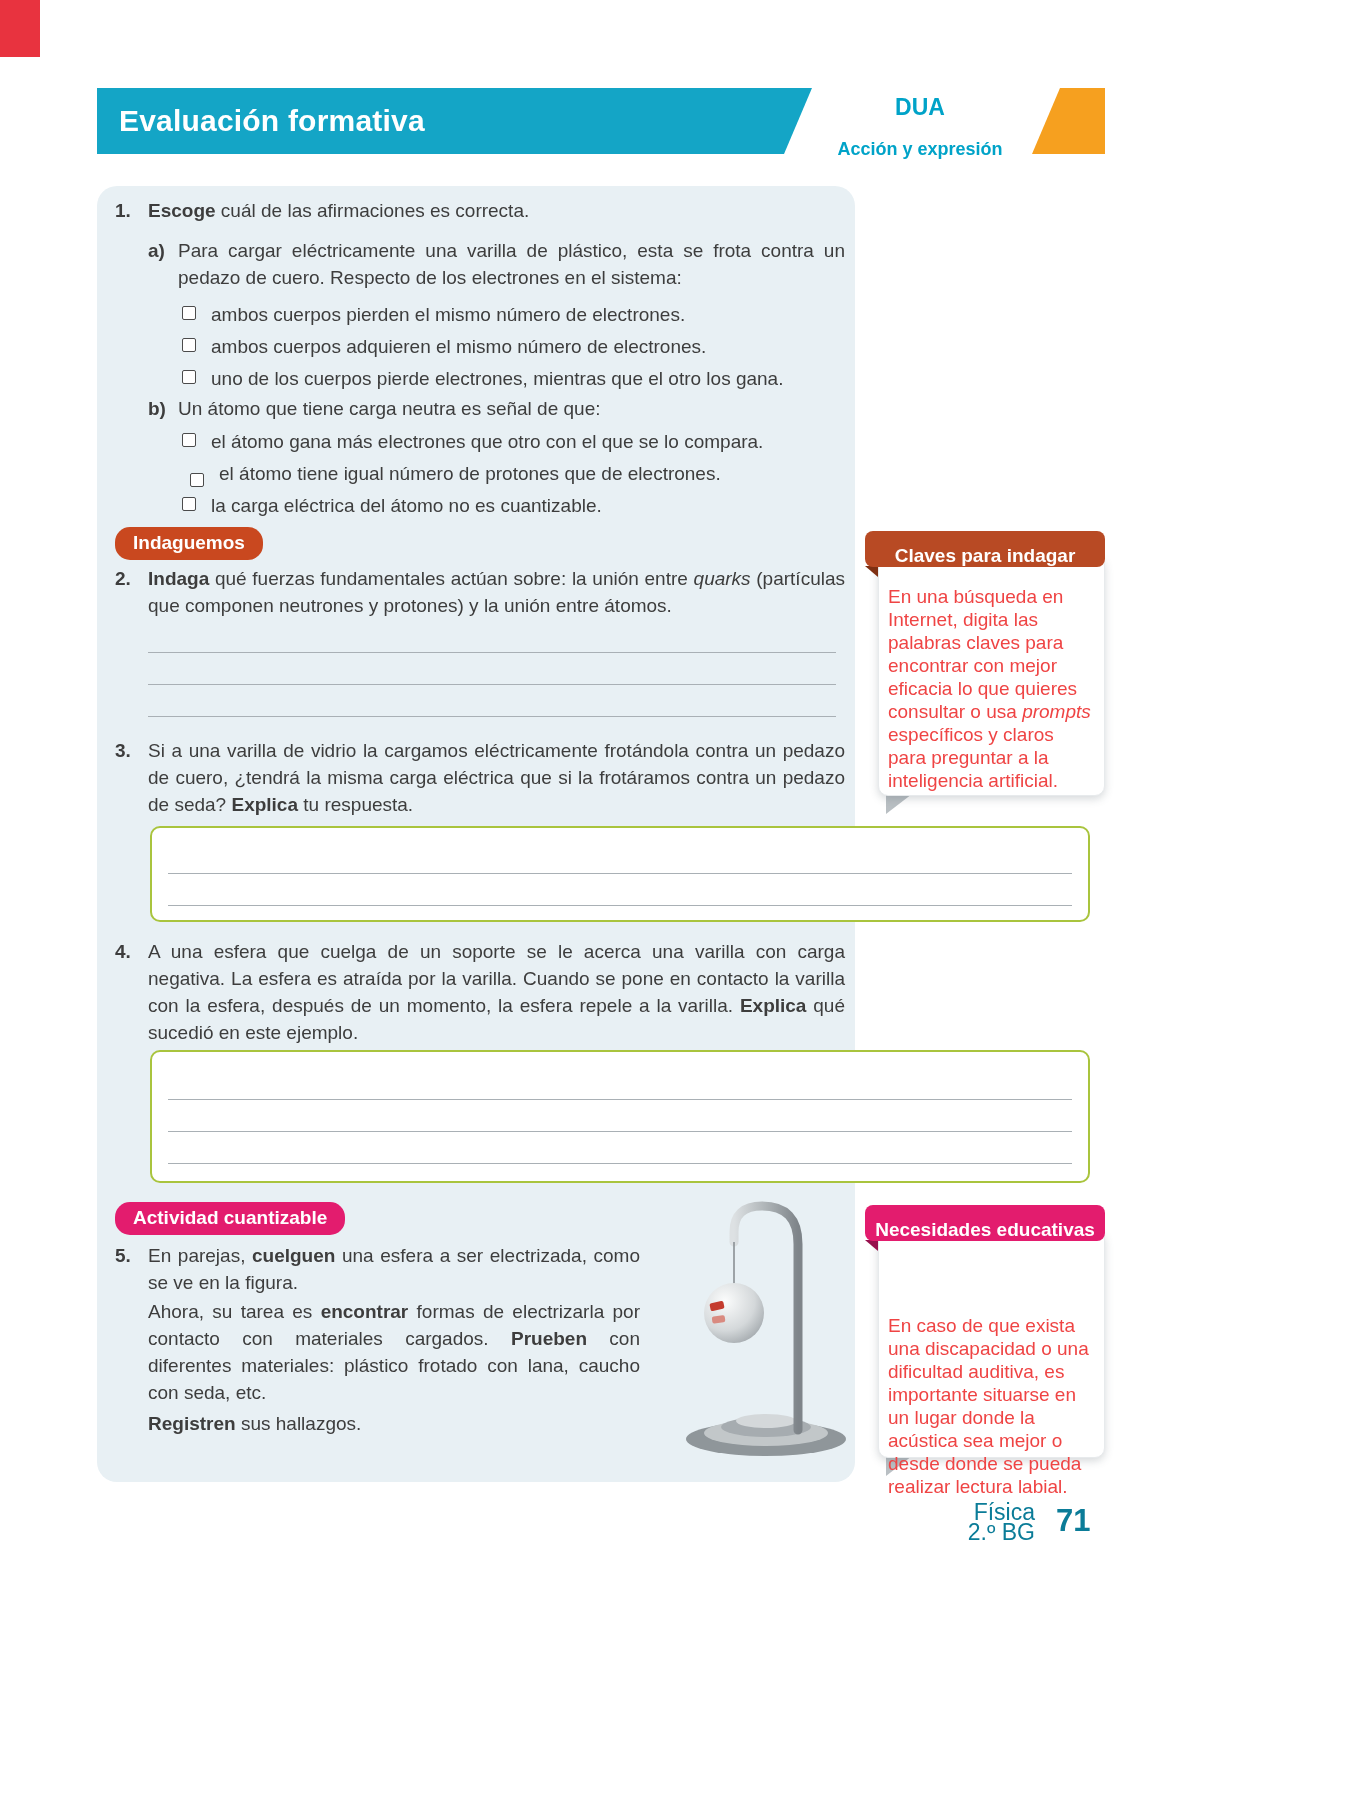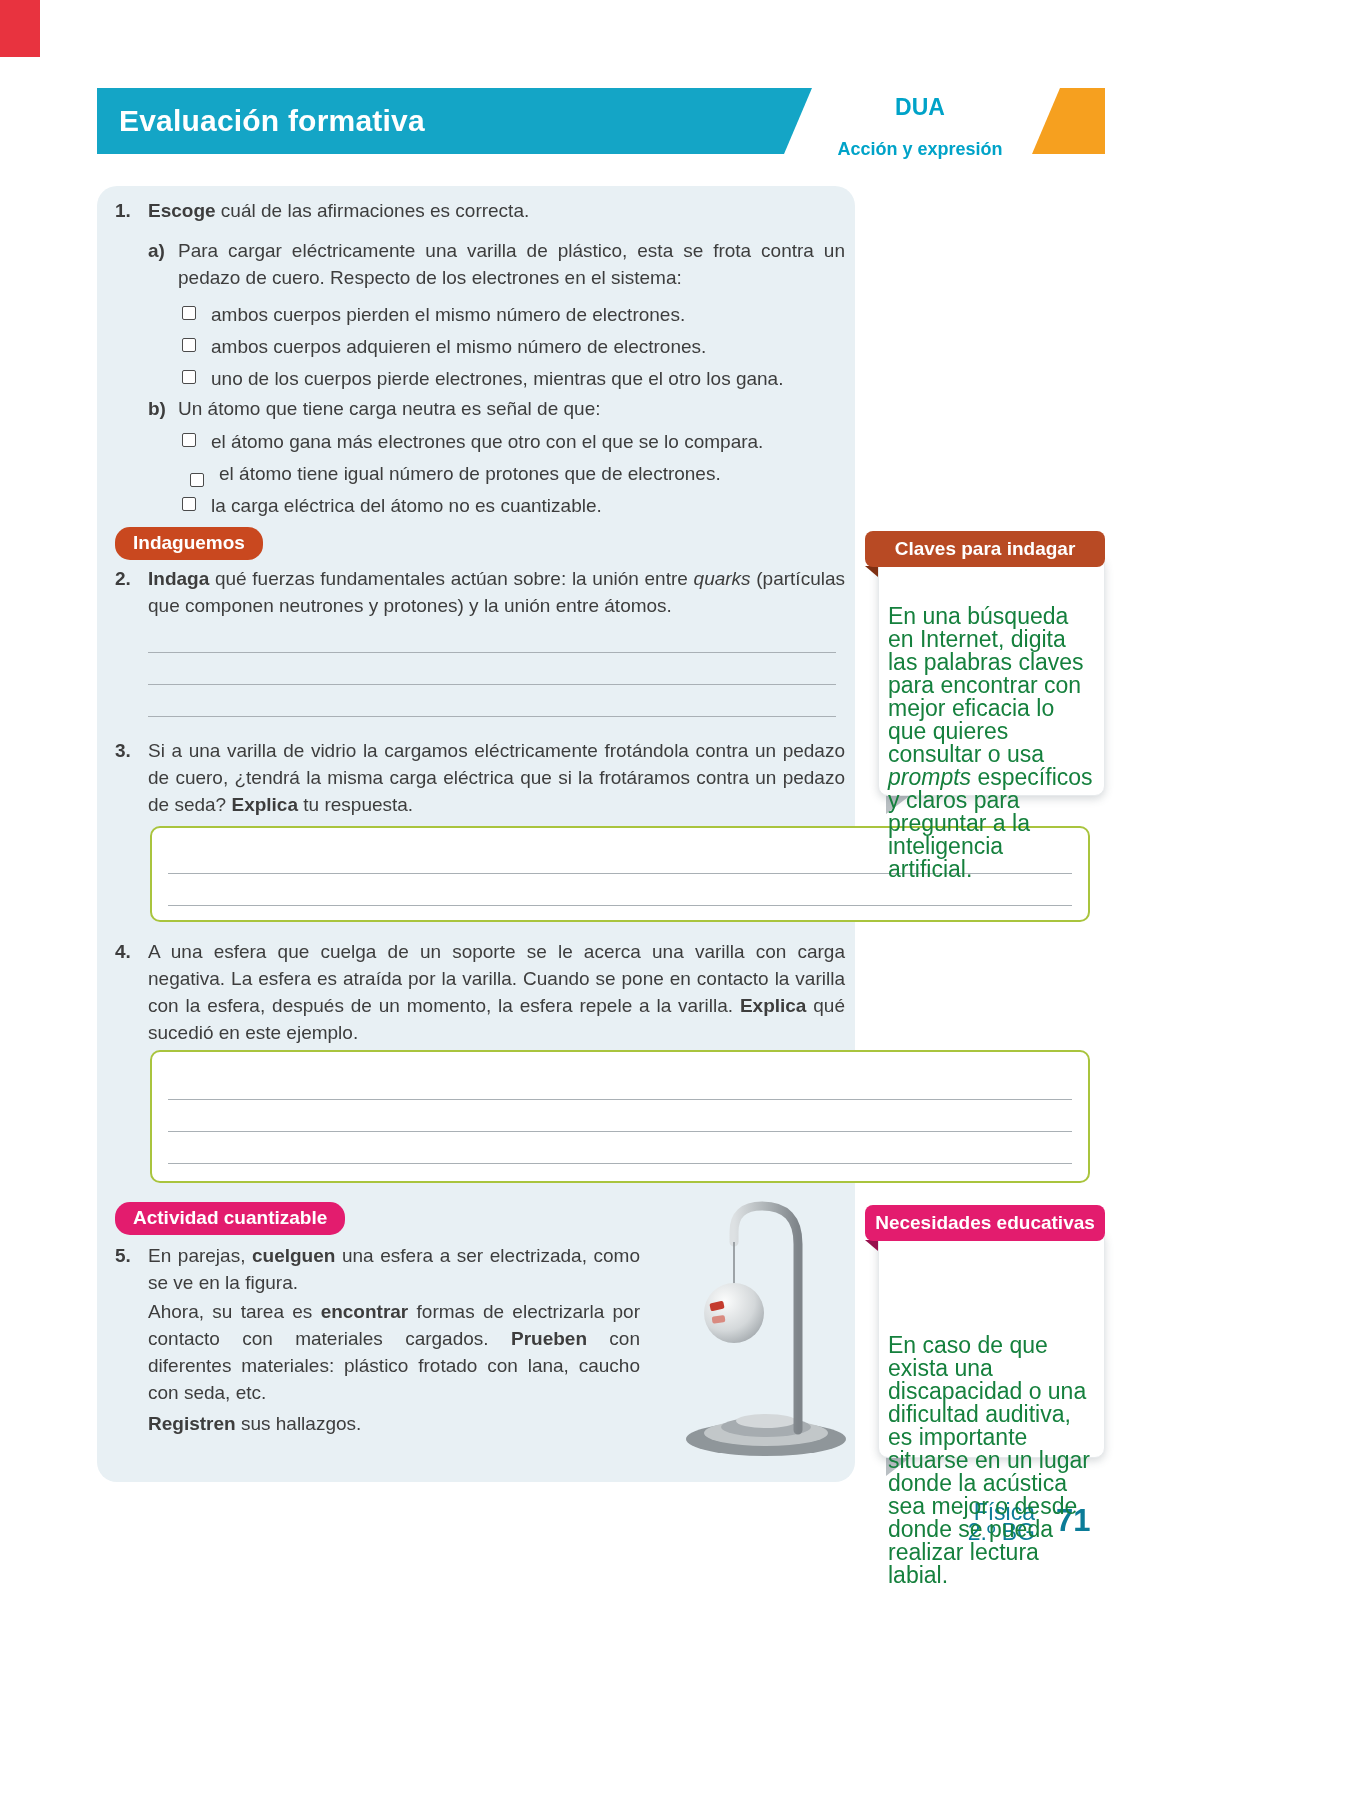--- a/index.html
+++ b/index.html
@@ -48,30 +48,30 @@
         padding:5px 18px 6px 18px;border-radius:15px;}
   .pill.red{background:var(--badge-red);}
   .pill.pink{background:var(--pink);}
 
   
   .wline{height:32px;border-bottom:1px solid var(--line);}
   .answer-box{background:#fff;border:2px solid var(--green-border);border-radius:10px;padding:14px 16px 0 16px;}
 
   
   .side-head{width:240px;height:36px;border-radius:8px;color:#fff;font-weight:700;font-size:19px;
-             display:flex;align-items:center;justify-content:center;z-index:3;}
+             display:flex;align-items:flex-end;justify-content:center;z-index:3;}
   .side-head.rust{background:var(--rust);}
   .side-head.pink{background:var(--pink);}
   .fold{width:13px;height:11px;z-index:2;}
   .fold.rust{background:#7e2f12;clip-path:polygon(0 0,100% 0,100% 100%);}
   .fold.pink{background:#97104d;clip-path:polygon(0 0,100% 0,100% 100%);}
   .bubble{background:#fff;border:1px solid #e7eaec;border-radius:10px;
           box-shadow:0 3px 8px rgba(70,80,90,.22);z-index:1;}
   .tail{width:26px;height:20px;background:#b9bfc3;clip-path:polygon(0 0,100% 0,0 100%);}
-  .side-text{font-size:23px;line-height:23px;color:#15803d;z-index:4;margin-top:20px;}
+  .side-text{font-size:19px;line-height:23px;color:#ef4444;z-index:4;}
 
   
   .foot-sub{color:var(--footer-teal);font-size:23px;line-height:20px;text-align:right;}
   .foot-page{color:var(--footer-teal);font-size:31px;font-weight:700;}
 </style>
 </head>
 <body>
 
 <div class="page">
 

